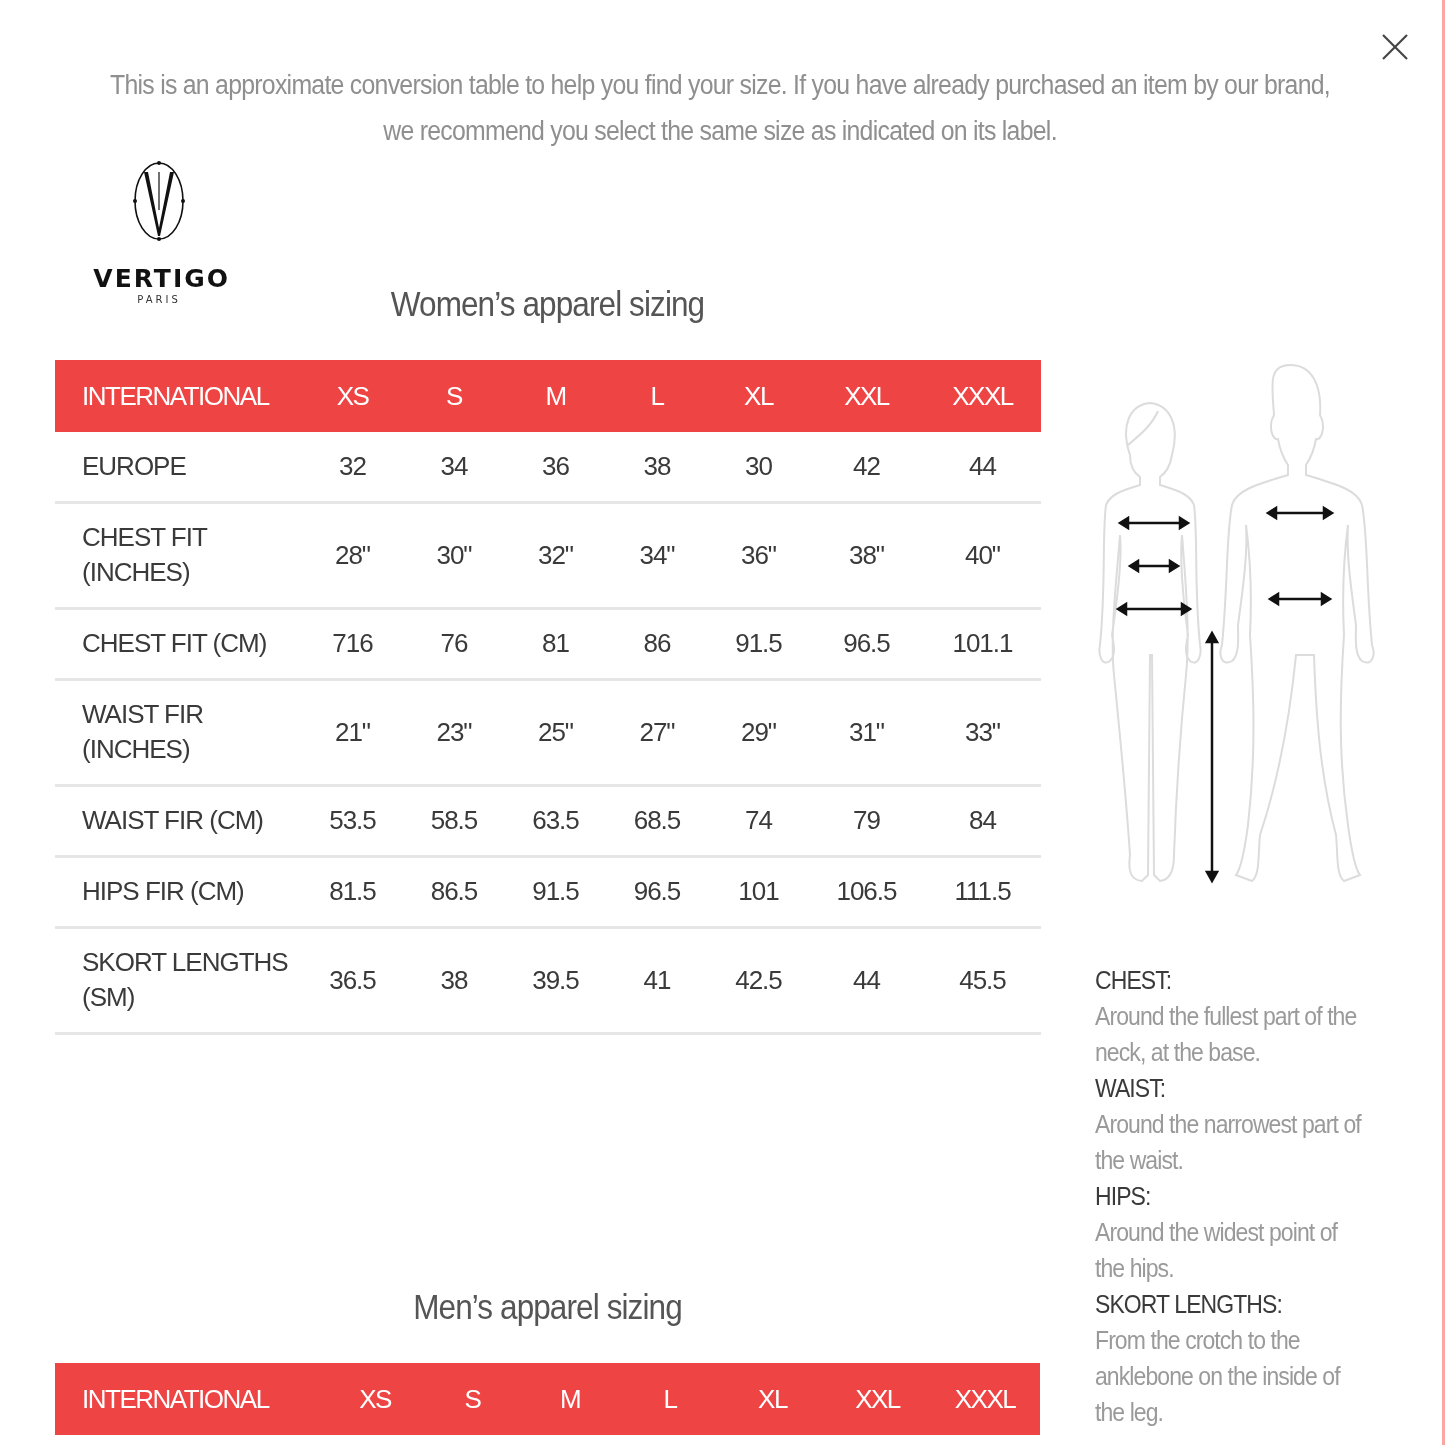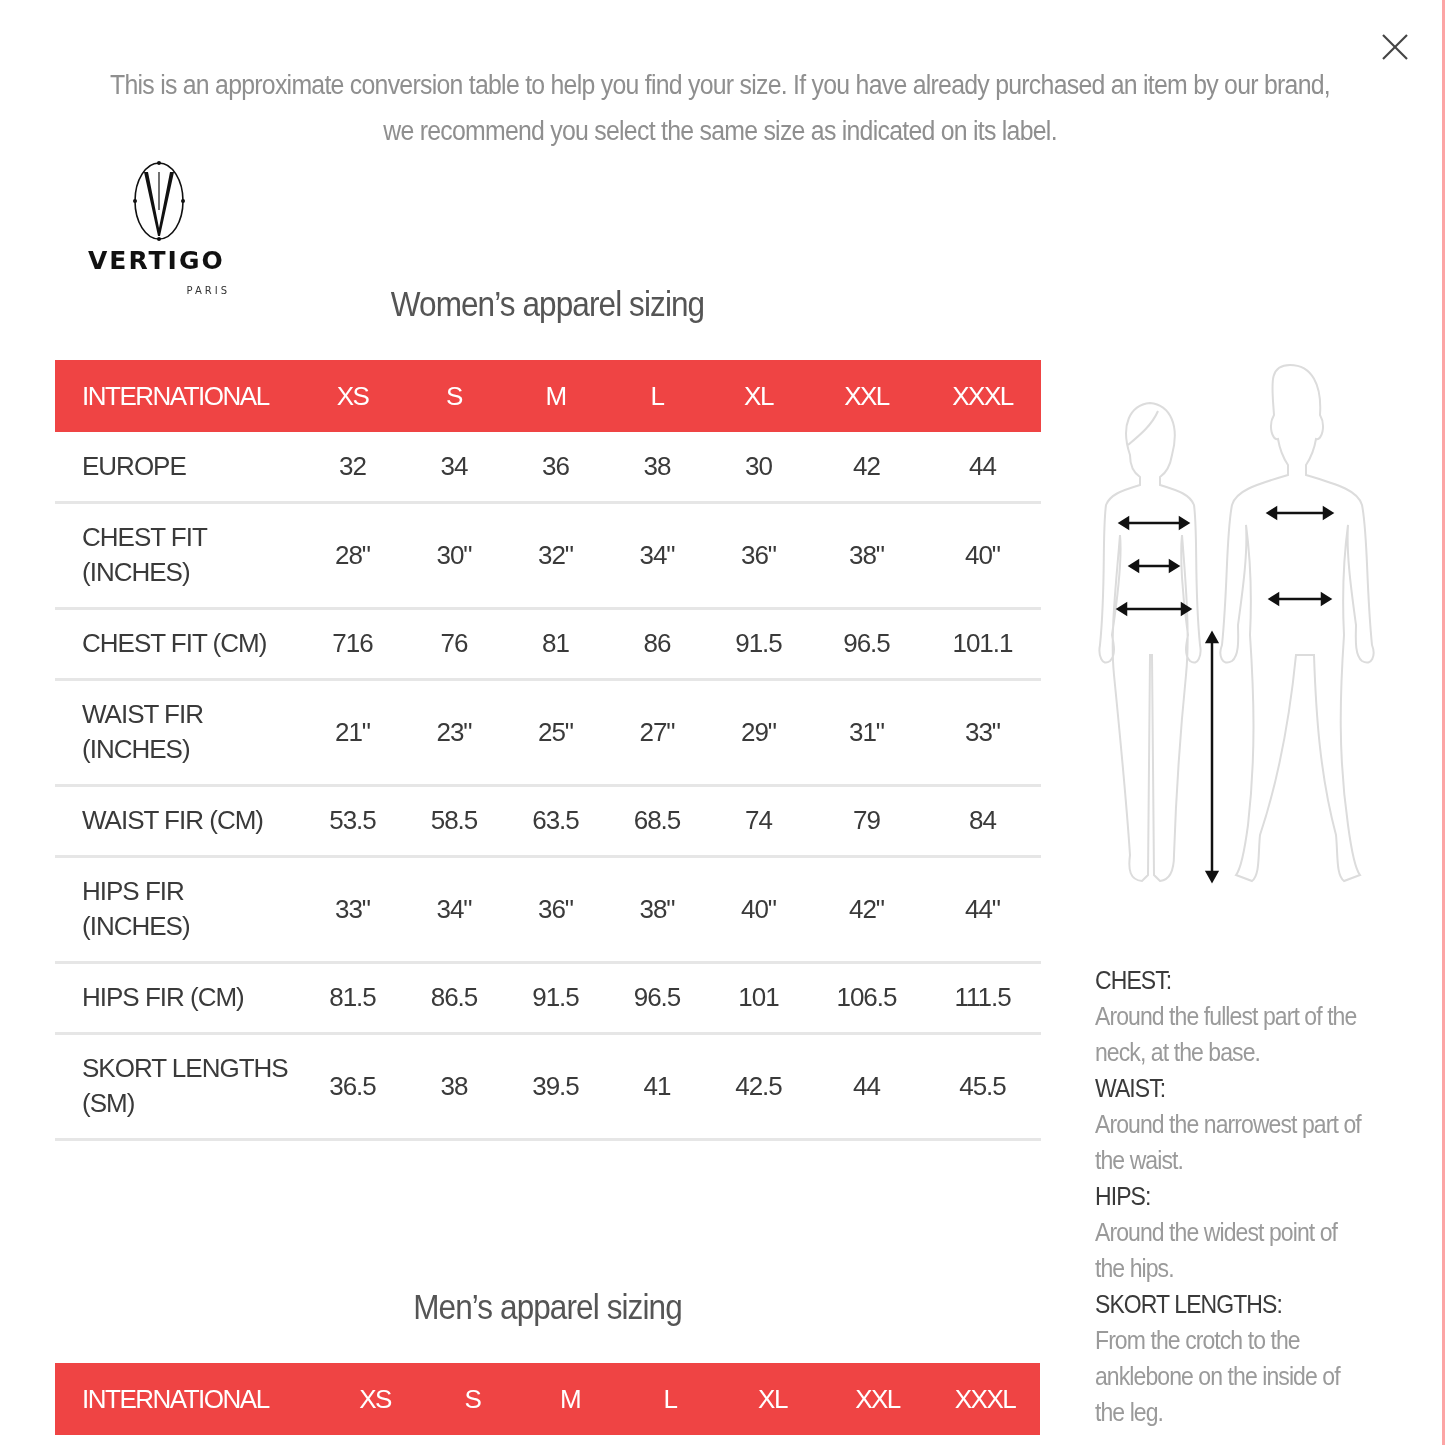--- a/index.html
+++ b/index.html
@@ -3,22 +3,22 @@
 <meta charset="utf-8">
 <style>
   * { box-sizing: border-box; margin: 0; padding: 0; }
   html, body { width: 1445px; height: 1445px; overflow: hidden; background: #fff; }
   body { font-family: "Liberation Sans", sans-serif; position: relative; }
   .modal { position: absolute; left: 0; top: 0; width: 1445px; height: 1445px; background: #fff; border-right: 3px solid #fca5a5; }
   .close { position: absolute; left: 1378px; top: 30px; width: 34px; height: 34px; cursor: pointer; }
   .intro { position: absolute; left: 40px; top: 62px; width: 1360px; text-align: center; color: #8f8f8f; font-size: 27px; line-height: 46px; letter-spacing: -0.8px; transform: scaleX(0.92); transform-origin: center top; }
   .logo { position: absolute; left: 88px; top: 160px; width: 142px; height: 132px; }
   .logo svg { display: block; margin: 0 auto; }
-  .logo-name { display: block; text-align: left; font-family: "DejaVu Sans", sans-serif; font-weight: bold; font-size: 25px; letter-spacing: 2px; color: #111; margin-top: 4px; }
-  .logo-sub { display: block; text-align: right; font-family: "DejaVu Sans", sans-serif; font-size: 10px; letter-spacing: 3px; color: #333; margin-top: 10px; }
+  .logo-name { display: block; text-align: right; font-family: "DejaVu Sans", sans-serif; font-weight: bold; font-size: 25px; letter-spacing: 2px; color: #111; margin-top: 22px; }
+  .logo-sub { display: block; text-align: center; font-family: "DejaVu Sans", sans-serif; font-size: 10px; letter-spacing: 3px; color: #333; margin-top: 1px; }
   .section-title { position: absolute; width: 985px; left: 55px; text-align: center; color: #555; font-size: 35px; letter-spacing: -1px; transform: scaleX(0.9); transform-origin: center top; }
   .women-title { top: 284px; }
   .men-title { top: 1287px; }
   table.size { position: absolute; left: 55px; width: 985px; border-collapse: collapse; table-layout: fixed; }
   table.size th { background: #ef4444; color: #fff; font-weight: normal; font-size: 26px; height: 72px; letter-spacing: -1.5px; }
   table.size th.first, table.size td.first { text-align: left; padding-left: 27px; }
   table.size th:not(.first), table.size td:not(.first) { text-align: center; }
   table.size td { color: #3a3a3a; font-size: 26px; letter-spacing: -1px; border-bottom: 3px solid #e6e6e6; line-height: 35px; }
   table.size td.first { white-space: pre-line; }
   .women-table { top: 360px; }
@@ -135,31 +135,20 @@
       <tr style="height:71px">
         <td class="first">WAIST FIR (CM)</td>
         <td>53.5</td>
         <td>58.5</td>
         <td>63.5</td>
         <td>68.5</td>
         <td>74</td>
         <td>79</td>
         <td>84</td>
       </tr>
-      <tr style="height:106px">
-        <td class="first">HIPS FIR
-(INCHES)</td>
-        <td>33"</td>
-        <td>34"</td>
-        <td>36"</td>
-        <td>38"</td>
-        <td>40"</td>
-        <td>42"</td>
-        <td>44"</td>
-      </tr>
       <tr style="height:71px">
         <td class="first">HIPS FIR (CM)</td>
         <td>81.5</td>
         <td>86.5</td>
         <td>91.5</td>
         <td>96.5</td>
         <td>101</td>
         <td>106.5</td>
         <td>111.5</td>
       </tr>

